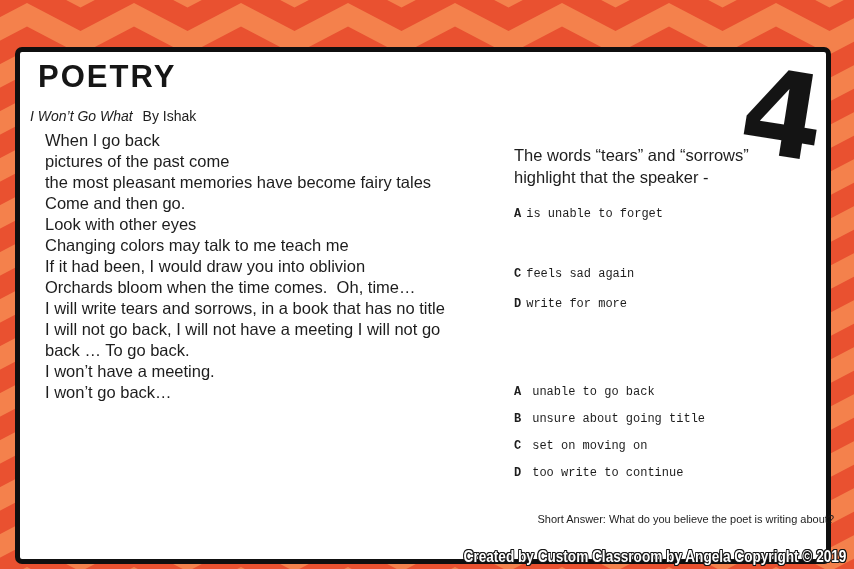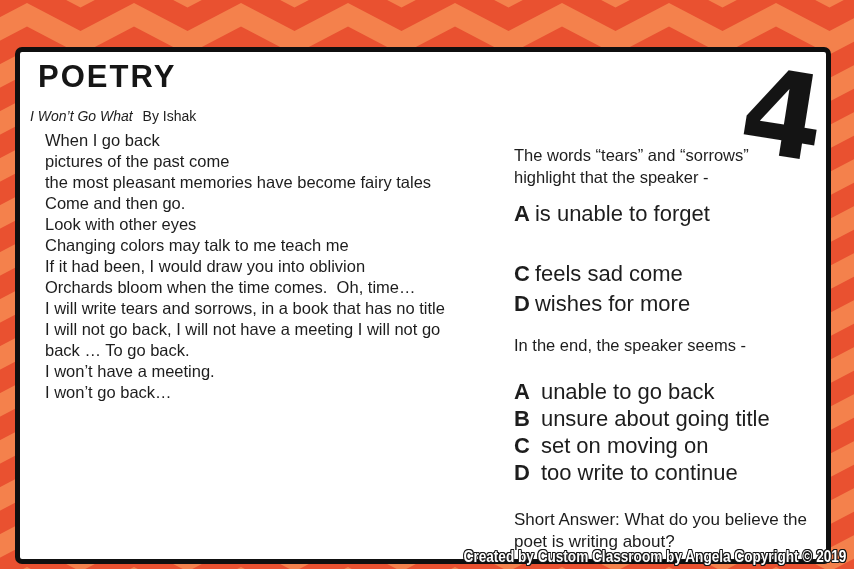--- a/index.html
+++ b/index.html
@@ -37,28 +37,28 @@
     font-size:16.5px; line-height:21px; white-space:pre;margin-left:16px;
   }
 
   .q-prompt {
     position:absolute; left:494px; width:276px;
     font-size:16.5px; line-height:21.5px;
   }
   .q1p { top:93px; }
   .q2p { top:283px; }
 
-  .opt { position:absolute; left:494px; font-size:22px; line-height:20px; }
+  .opt { position:absolute; left:494px; font-size:12px; line-height:20px;font-family:Liberation Mono, monospace; }
   .opt .letter { font-weight:700; }
   .q1o .letter { margin-right:5px; }
   .q2o .letter { margin-right:11px; }
 
   .short-answer {
     position:absolute; left:494px; top:457px; width:320px;
-    font-size:17px; line-height:21.5px;
+    font-size:11px; line-height:21.5px;text-align:right;
   }
 
   .footer {
     position:absolute; right:8px; top:548px;
     font-size:16px; font-weight:700; color:#ffffff; white-space:nowrap;
     transform:scaleX(0.85); transform-origin:100% 50%;
     text-shadow:
       -1px -1px 0 #161616, 1px -1px 0 #161616,
       -1px  1px 0 #161616, 1px  1px 0 #161616,
       -1px  0   0 #161616, 1px  0   0 #161616,
@@ -105,27 +105,26 @@
 back … To go back.
 I won’t have a meeting.
 I won’t go back…</div>
 
     <div class="q-prompt q1p">The words “tears” and “sorrows” highlight that the speaker -</div>
 
     <div class="opt q1o" style="top:152px">
       <span class="letter">A</span><span class="opt-text">is unable to forget</span>
     </div>
     <div class="opt q1o" style="top:212px">
-      <span class="letter">C</span><span class="opt-text">feels sad come</span>
+      <span class="letter">C</span><span class="opt-text">feels sad again</span>
     </div>
     <div class="opt q1o" style="top:242px">
-      <span class="letter">D</span><span class="opt-text">wishes for more</span>
+      <span class="letter">D</span><span class="opt-text">write for more</span>
     </div>
 
-    <div class="q-prompt q2p">In the end, the speaker seems -</div>
 
     <div class="opt q2o" style="top:330px">
       <span class="letter">A</span><span class="opt-text">unable to go back</span>
     </div>
     <div class="opt q2o" style="top:357px">
       <span class="letter">B</span><span class="opt-text">unsure about going title</span>
     </div>
     <div class="opt q2o" style="top:384px">
       <span class="letter">C</span><span class="opt-text">set on moving on</span>
     </div>

